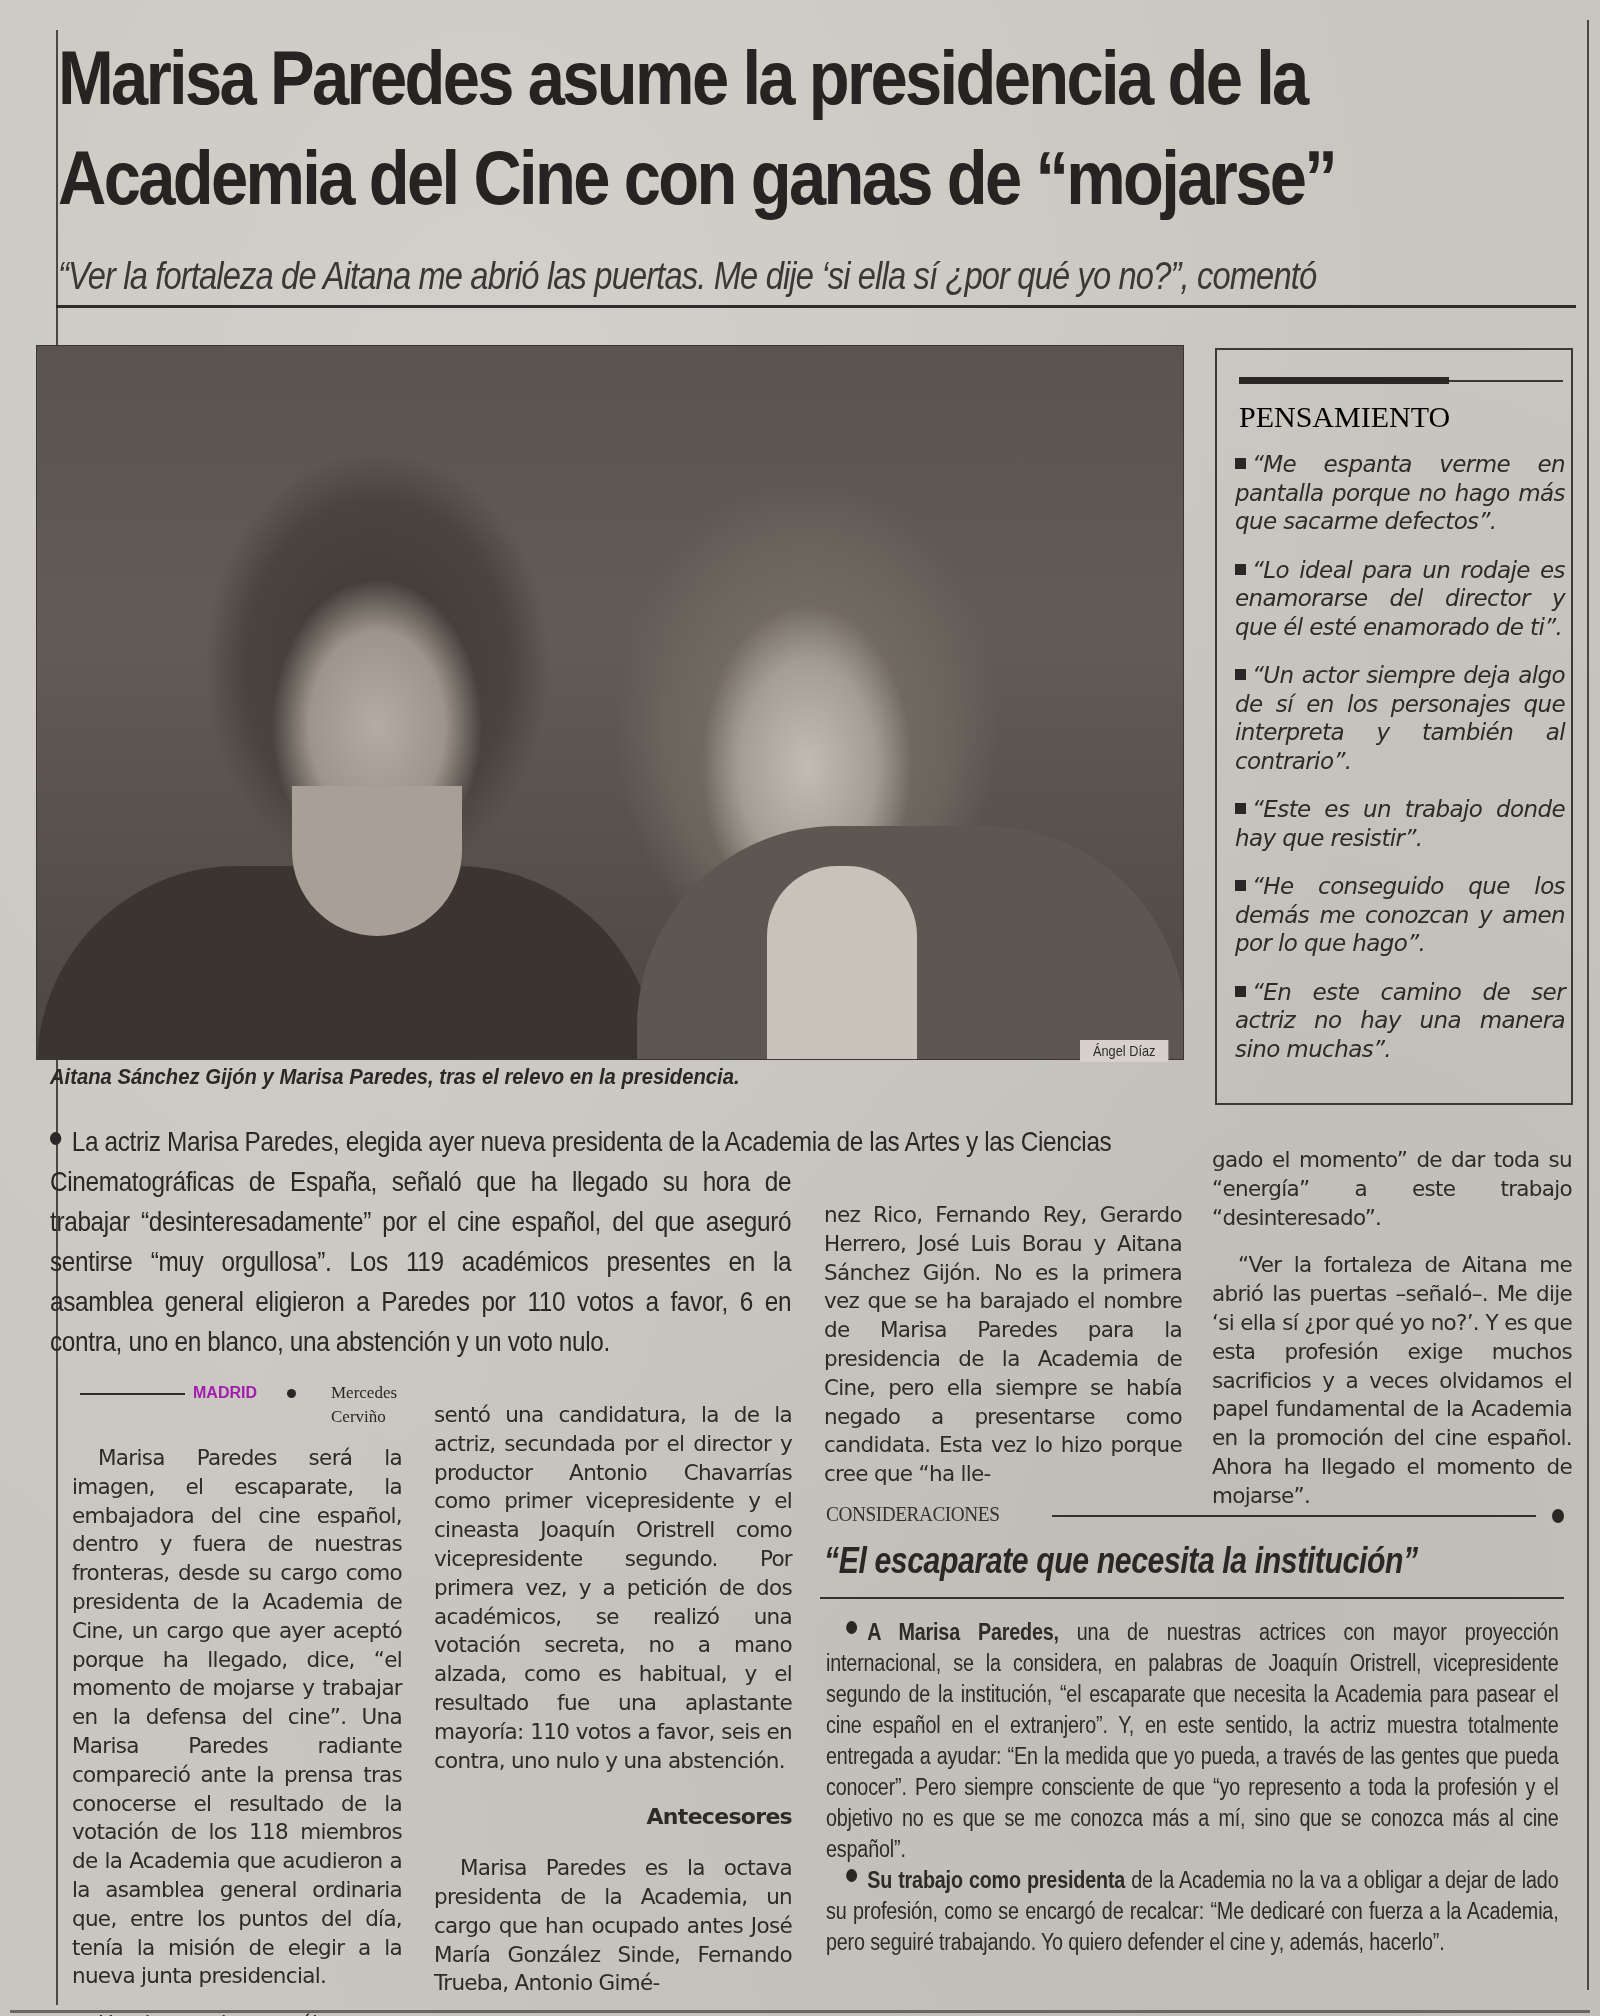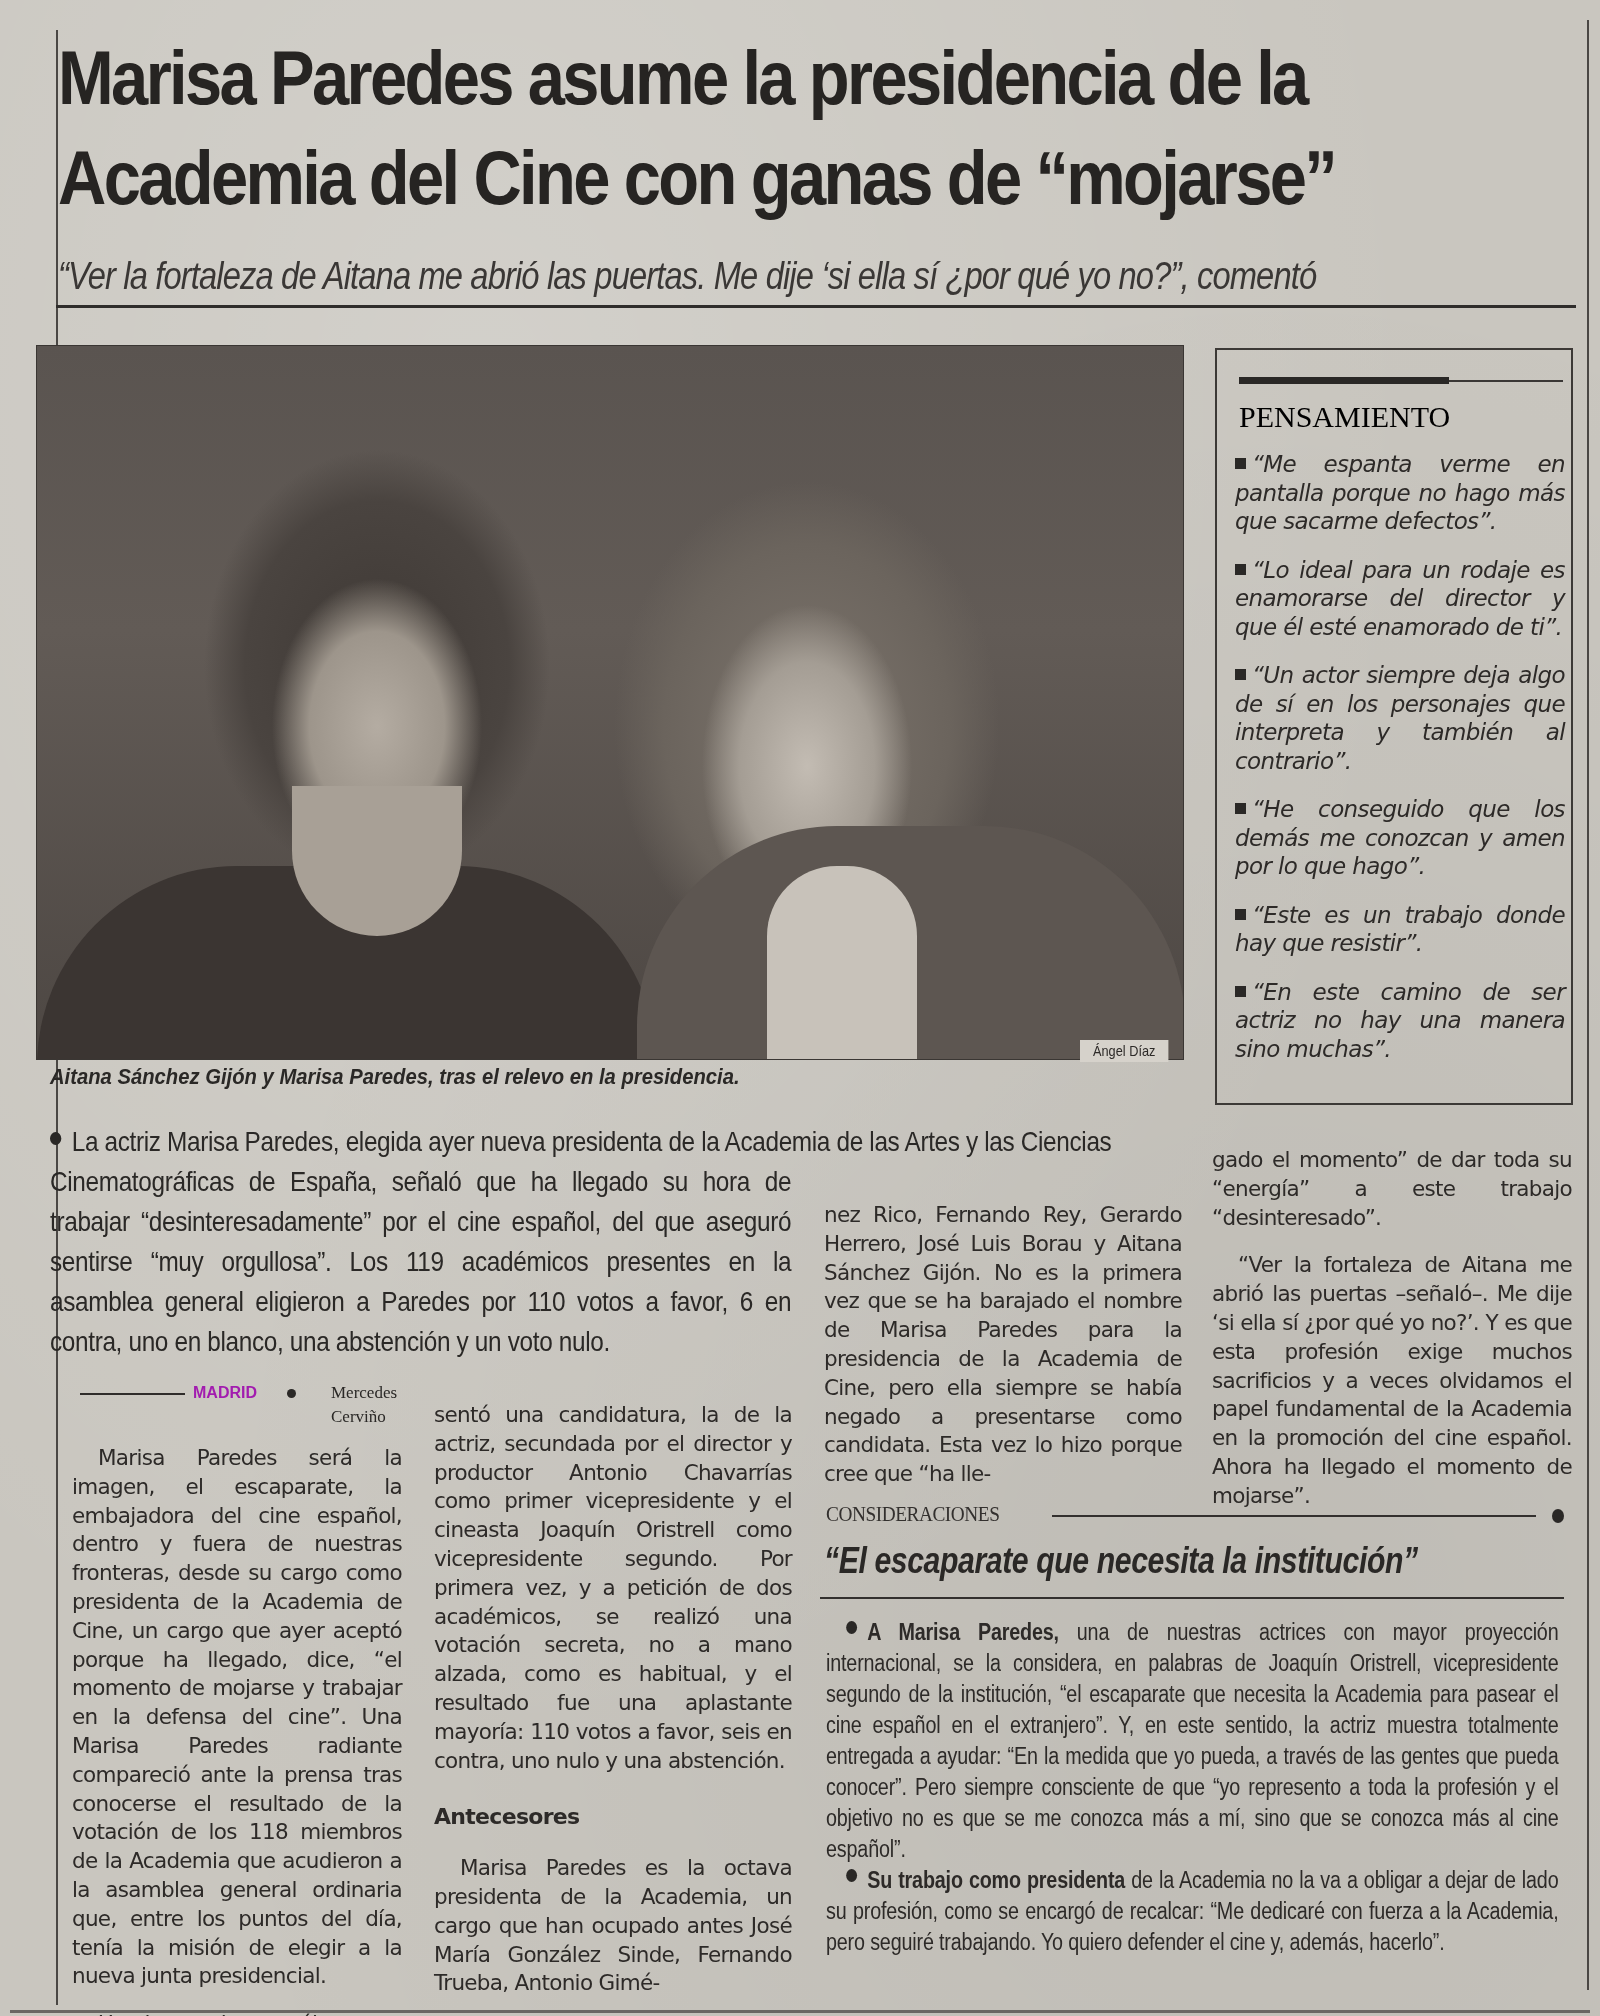--- a/index.html
+++ b/index.html
@@ -99,21 +99,21 @@
   .col {
     position: absolute; font-size: 21.5px; line-height: 28.8px; text-align: justify;
     color: #2d2a28; font-family: "DejaVu Sans", sans-serif; letter-spacing: -0.7px;
   }
   .col p { text-indent: 26px; margin-top: 19px; }
   .col p.noindent { text-indent: 0; }
   .col1 { left: 72px; top: 1425px; width: 330px; }
   .col2 { left: 434px; top: 1382px; width: 358px; }
   .col3 { left: 824px; top: 1182px; width: 358px; }
   .col4 { left: 1212px; top: 1127px; width: 360px; }
-  .subtitle-antecesores { text-align: left; font-weight: 700; font-size: 22px; margin: 28px 0 22px; text-indent: 0; }
+  .subtitle-antecesores { text-align: right; font-weight: 700; font-size: 22px; margin: 28px 0 22px; text-indent: 0; }
 
   
   .consid-label {
     position: absolute; left: 826px; top: 1502px; font-family: "Liberation Serif", serif;
     font-size: 21px; letter-spacing: -0.5px; color: #33302e; transform: scaleX(0.92); transform-origin: left;
   }
   .consid-line { position: absolute; left: 1052px; top: 1515px; width: 484px; height: 2px; background: #33302e; }
   .consid-dot { position: absolute; left: 1552px; top: 1509px; width: 12px; height: 14px; border-radius: 50%; background: #2a2826; }
   .consid-title {
     position: absolute; left: 824px; top: 1537px; width: 760px;
@@ -157,22 +157,22 @@
   <div class="caption">Aitana Sánchez Gijón y Marisa Paredes, tras el relevo en la presidencia.</div>
 
   <aside class="sidebar">
     <div class="bar-thick"></div>
     <div class="bar-thin"></div>
     <div class="sidebar-title">PENSAMIENTO</div>
     <div class="quotes">
       <p class="quote"><span class="sq"></span><span>“Me espanta verme en pantalla porque no hago más que sacarme defectos”.</span></p>
       <p class="quote"><span class="sq"></span><span>“Lo ideal para un rodaje es enamorarse del director y que él esté enamorado de ti”.</span></p>
       <p class="quote"><span class="sq"></span><span>“Un actor siempre deja algo de sí en los personajes que interpreta y también al contrario”.</span></p>
+      <p class="quote"><span class="sq"></span><span>“Este es un trabajo donde hay que resistir”.</span></p>
       <p class="quote"><span class="sq"></span><span>“He conseguido que los demás me conozcan y amen por lo que hago”.</span></p>
-      <p class="quote"><span class="sq"></span><span>“Este es un trabajo donde hay que resistir”.</span></p>
       <p class="quote"><span class="sq"></span><span>“En este camino de ser actriz no hay una manera sino muchas”.</span></p>
     </div>
   </aside>
 
   <div class="lead">
     <span class="first-line"><span class="bullet-dot"></span><span>La actriz Marisa Paredes, elegida ayer nueva presidenta de la Academia de las Artes y las Ciencias</span></span>
     <span>Cinematográficas de España, señaló que ha llegado su hora de trabajar “desinteresadamente” por el cine español, del que aseguró sentirse “muy orgullosa”. Los 119 académicos presentes en la asamblea general eligieron a Paredes por 110 votos a favor, 6 en contra, uno en blanco, una abstención y un voto nulo.</span>
   </div>
 
   <div class="byline">

